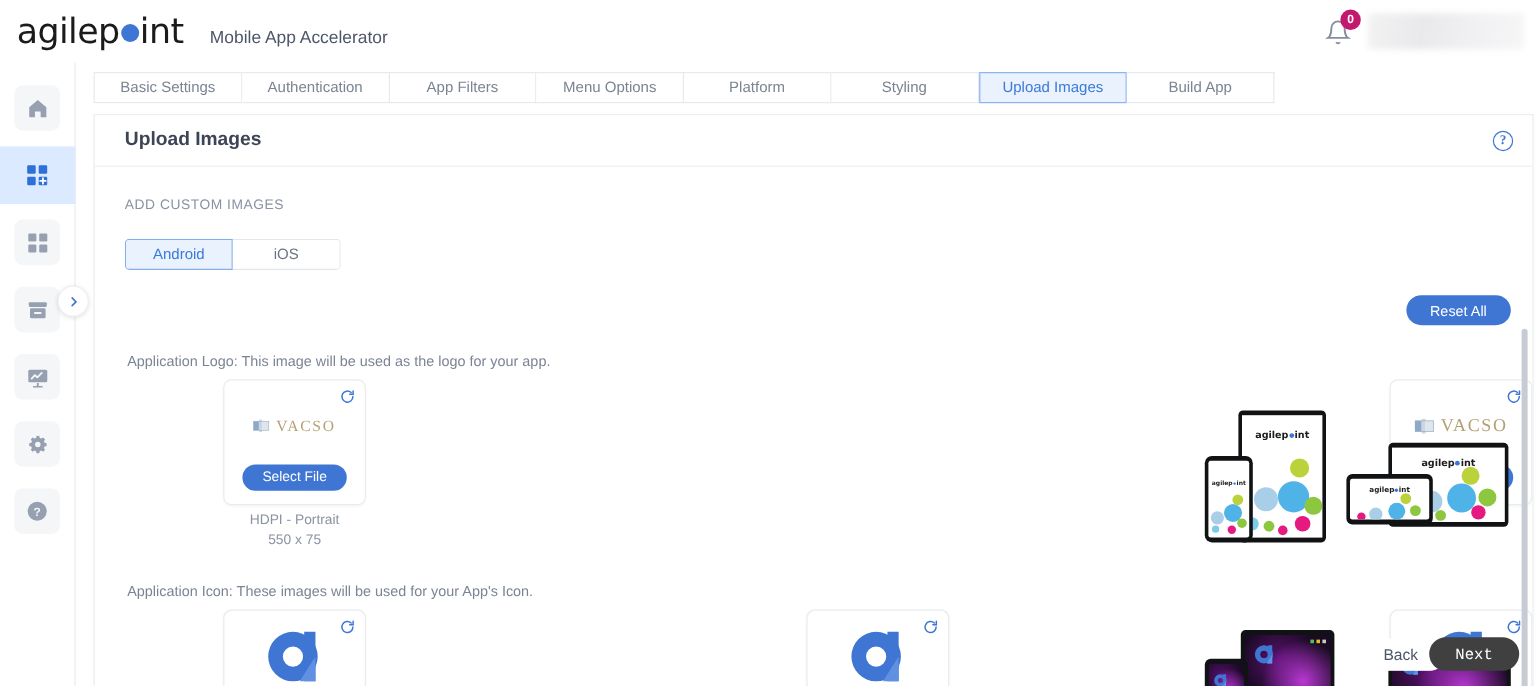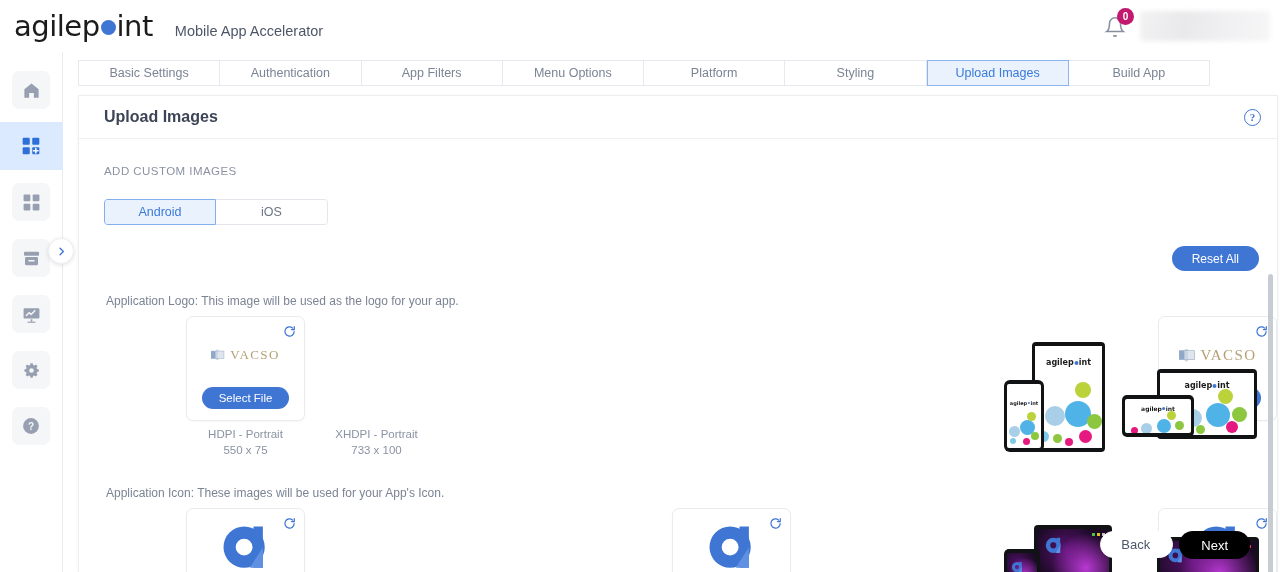--- a/index.html
+++ b/index.html
@@ -76,21 +76,21 @@
     position: absolute; left: 48px; top: 238px;
     width: 26px; height: 26px; border-radius: 50%;
     background: #ffffff; border: 1px solid #edeff2;
     box-shadow: 0 1px 4px rgba(0,0,0,.12);
     display: flex; align-items: center; justify-content: center;
     color: #3f76d4; z-index: 30;
   }
 
   
   .tabs {
-    position: absolute; left: 78px; top: 60px; width: 1132px; height: 26px;
+    position: absolute; left: 78px; top: 60px; width: 984px; height: 26px;
     display: flex; z-index: 5;
   }
   .tab {
     flex: 1; height: 26px;
     border: 1px solid #e6e9ee; border-left: none;
     background: #ffffff;
     font-size: 12.5px; color: #7b8494;
     display: flex; align-items: center; justify-content: center;
   }
   .tab:first-child { border-left: 1px solid #e6e9ee; }
@@ -125,21 +125,21 @@
   .section-label {
     font-size: 11.5px; color: #8a93a3; letter-spacing: .45px;
     margin: 0 0 22px 25px;
   }
 
   
   .seg {
     display: inline-flex; margin-left: 25px; border-radius: 4px; overflow: hidden;
   }
   .seg-btn {
-    width: 112px; height: 26px; font-size: 12.5px;
+    width: 90px; height: 26px; font-size: 12.5px;
     display: flex; align-items: center; justify-content: center;
     border: 1px solid #e3e6eb; background: #fff; color: #6d7686;
   }
   .seg-btn:first-child { border-radius: 3px 0 0 3px; }
   .seg-btn:last-child { border-left: none; border-radius: 0 3px 3px 0; }
   .seg-btn.active {
     background: #eaf2fd; border-color: #84aeec; color: #3a7ad9;
   }
 
   .note-row {
@@ -206,33 +206,33 @@
     font-family: "DejaVu Sans", sans-serif; color: #1b1b1b;
     font-weight: 600; white-space: nowrap;
   }
   .mini-dot { border-radius: 50%; background: #3f76d4; display: inline-block; }
   .bub { position: absolute; border-radius: 50%; }
 
   .space-screen { background: #1a0a24; }
 
   
   .navbtns {
-    position: absolute; right: 30px; bottom: 13px;
-    display: flex; z-index: 40; gap: 20px;
+    position: absolute; right: 14px; bottom: 13px;
+    display: flex; align-items: center; z-index: 40;
   }
   .btn-back {
     background: #ffffff; color: #4d5668; border: 1px solid #ffffff;
     border-radius: 14px; height: 27px; padding: 0 22px 0 20px;
     font-size: 13px; font-family: "Liberation Sans", sans-serif;
     margin-right: -14px;
   }
   .btn-next {
-    background: #000000; color: #ffffff; border: none;
+    background: #404040; color: #ffffff; border: none;
     border-radius: 14px; height: 28px; padding: 0 22px;
-    font-size: 13px; font-family: Liberation Sans, sans-serif;
+    font-size: 13px; font-family: Liberation Mono, monospace;
     position: relative;
   }
 
   
   .vscroll {
     position: absolute; right: 4px; top: 135px;
     width: 5px; height: 300px; border-radius: 3px; background: #c7ccd4;
   }
 </style>
 </head>
@@ -408,24 +408,20 @@
             <span class="vacso-word" style="font-size:15px">VACSO</span>
           </div>
           <button class="select-file">Select File</button>
         </div>
       </div>
 
       <div class="cap-row">
         <div class="card-caption">
           <div>HDPI - Portrait</div>
           <div>550 x 75</div>
-        </div>
-        <div class="card-caption">
-          <div>XHDPI - Portrait</div>
-          <div>733 x 100</div>
         </div>
       </div>
 
       
       <div class="desc" style="margin-top:28px">Application Icon: These images will be used for your App's Icon.</div>
 
       <div class="card-row">
 
         <div class="card icon-card">
           <div class="refresh-ico">

